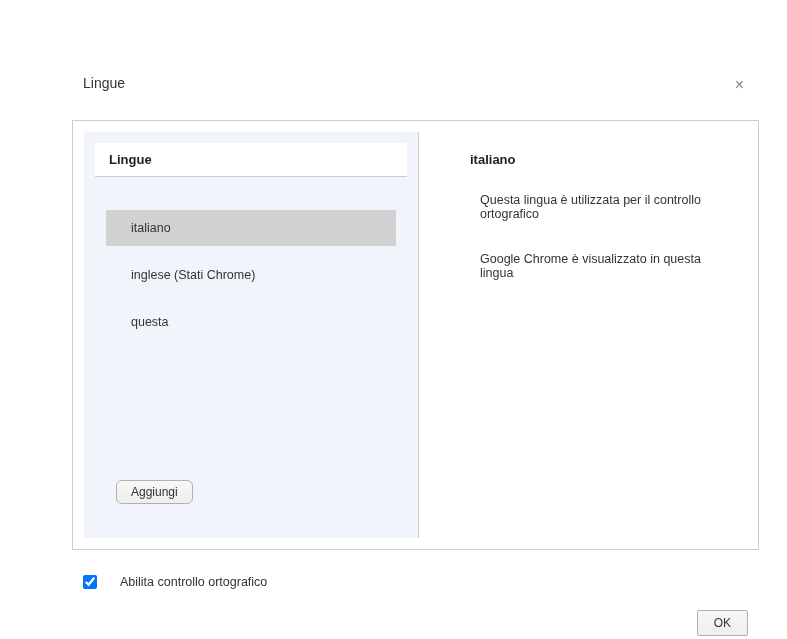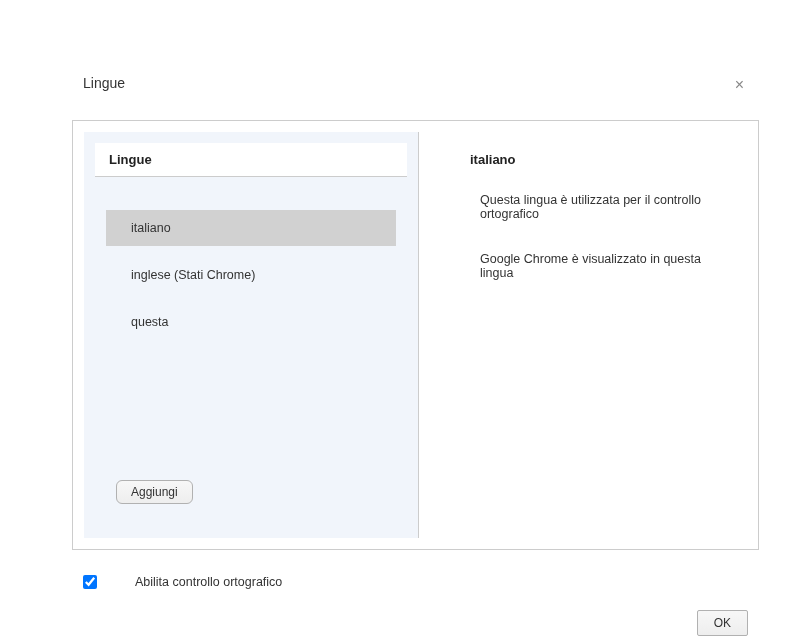--- a/index.html
+++ b/index.html
@@ -96,21 +96,21 @@
     }
     .detail-line {
       padding: 6px 28px 14px 28px;
       font-size: 12.5px;
       color: #333;
     }
     .checkbox-row {
       margin-top: 14px;
       display: flex;
       align-items: center;
-      gap: 16px;
+      gap: 1px;
       font-size: 12.5px;
       color: #333;
     }
     .checkbox-row input[type="checkbox"] {
       width: 14px;
       height: 14px;
       cursor: pointer;
     }
     .footer {
       position: absolute;

